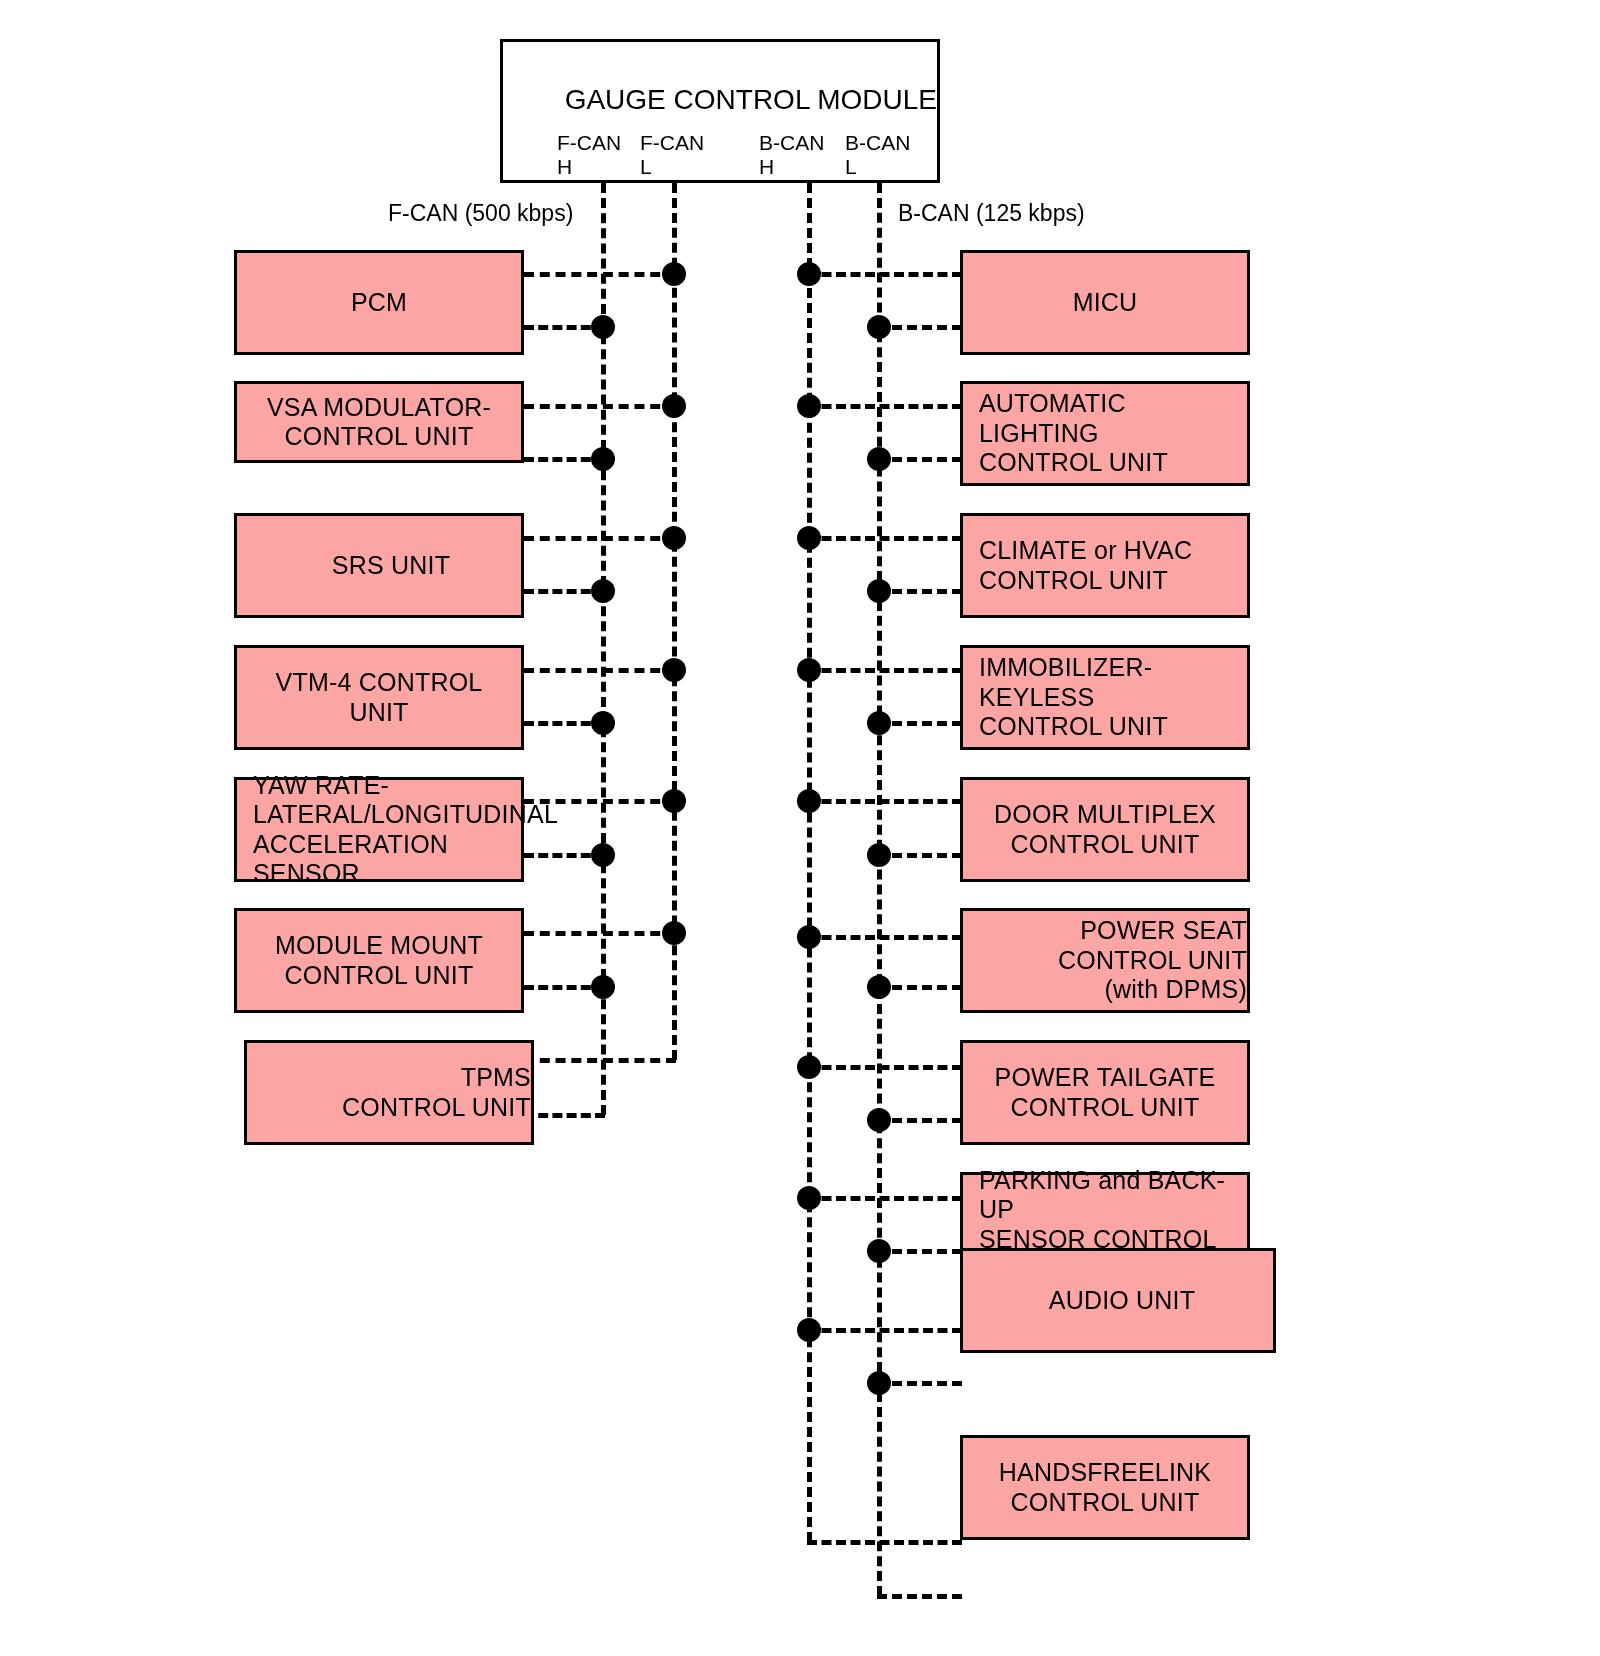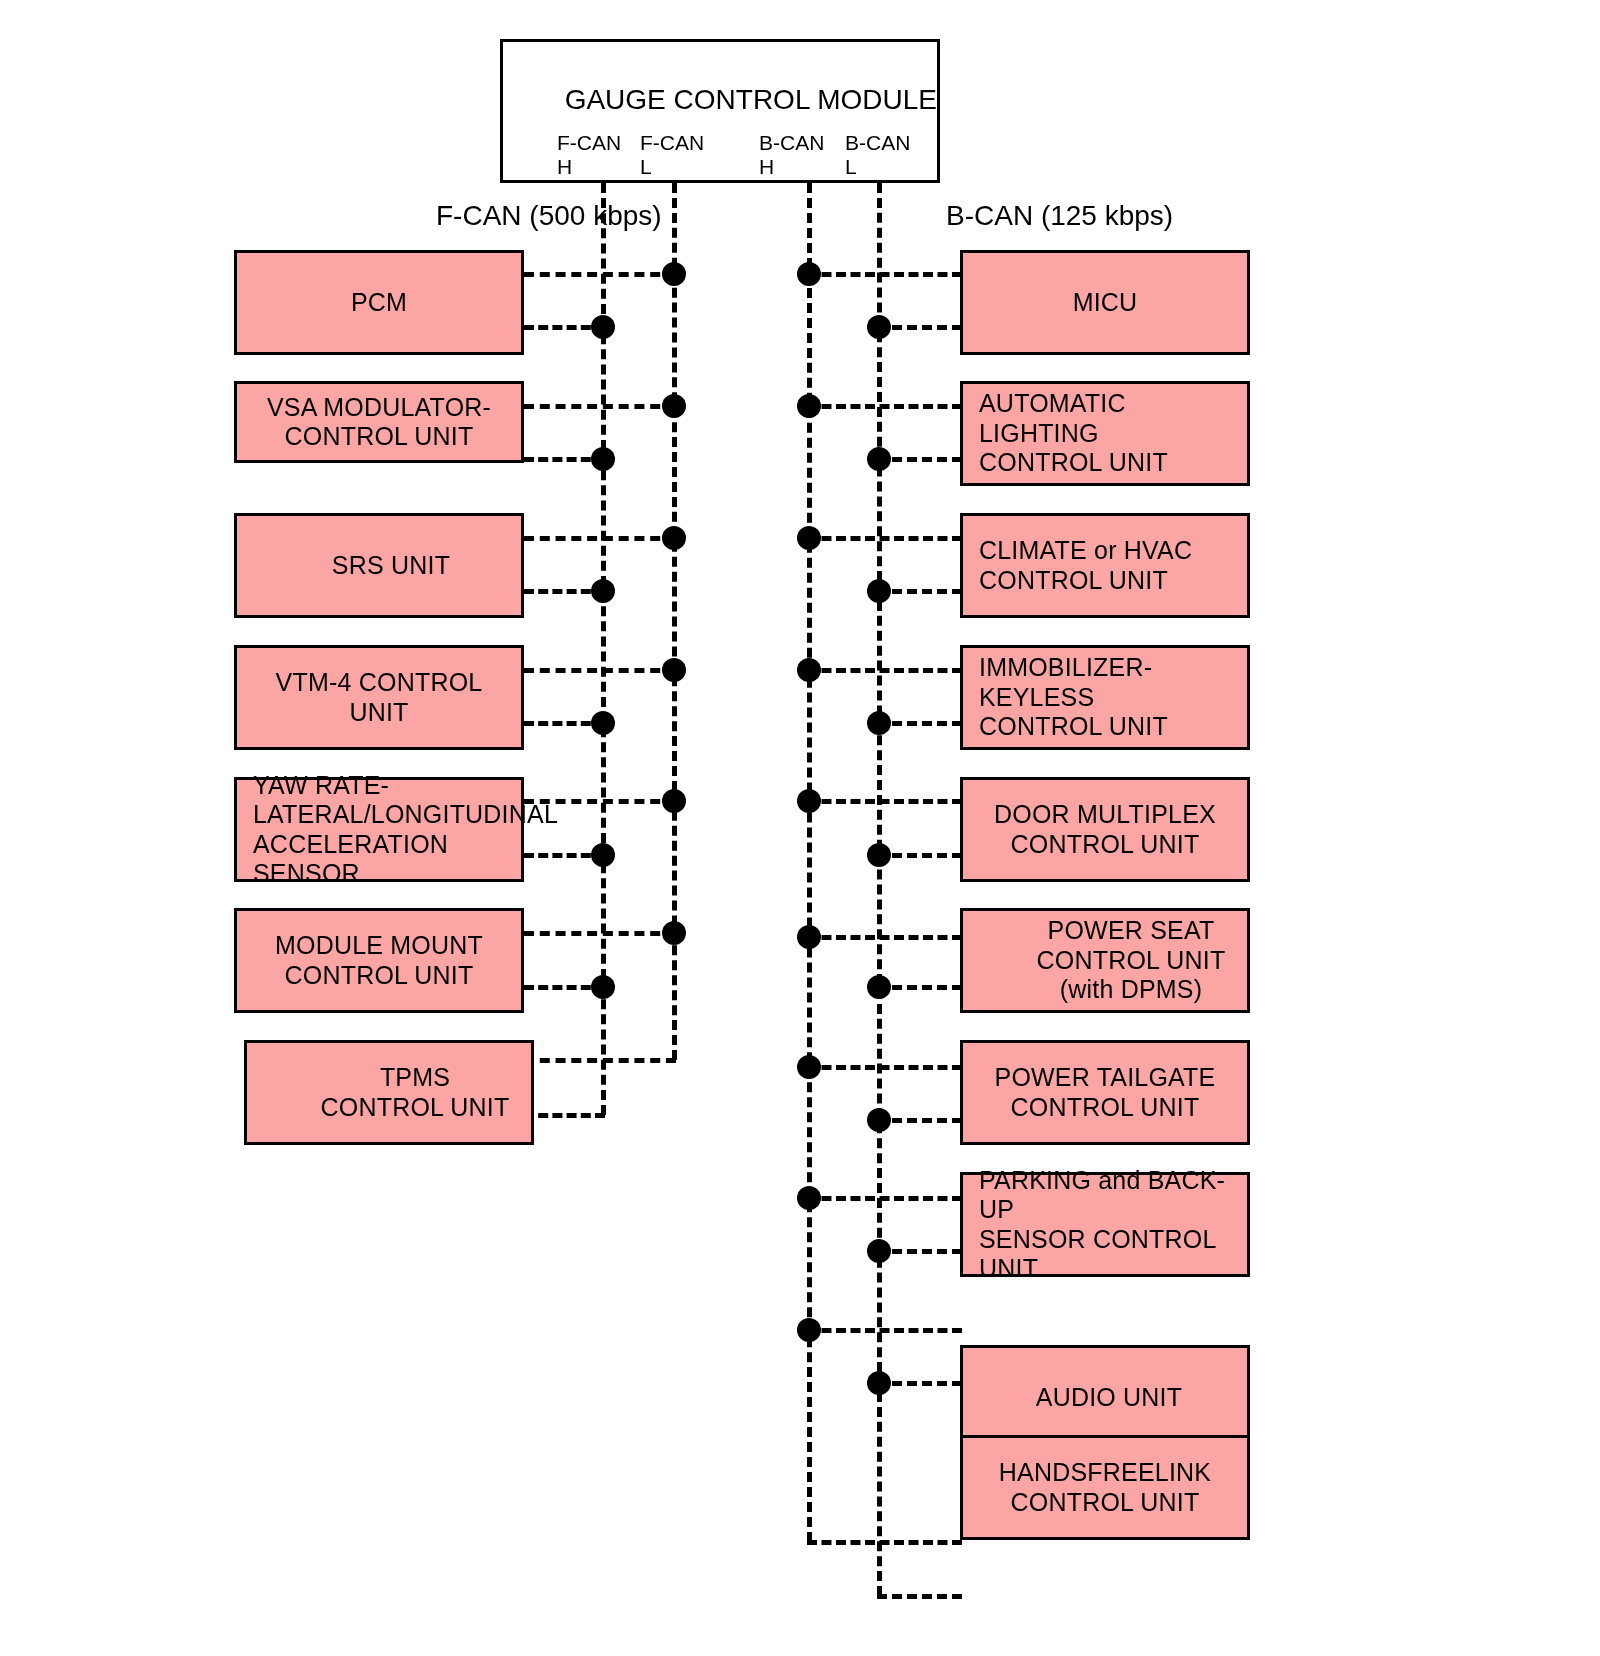--- a/index.html
+++ b/index.html
@@ -27,21 +27,21 @@
   }
   .box .label{
     width:100%;
     font-size:25px;
     line-height:1.18;
     letter-spacing:.2px;
     white-space:pre-line;
   }
   .box.center .label{ text-align:center; padding:0 10px; }
   .box.left   .label{ text-align:left;   padding:0 0 0 16px; }
-  .box.indent .label{ text-align:center;   padding:0 0 0 52px; }
+  .box.indent .label{ text-align:right;   padding:0 0 0 52px; }
 
   
   #gcm{
     position:absolute;
     left:500px; top:39px;
     width:440px; height:144px;
     border:3px solid #000;
     background:#fff;
     box-sizing:border-box;
     z-index:6;
@@ -77,24 +77,23 @@
   .dot{
     position:absolute;
     width:24px;height:24px;
     border-radius:50%;
     background:#000;
     z-index:8;
   }
   
   .buslabel{
     position:absolute;
-    font-size:28px;
+    font-size:23px;
     white-space:nowrap;
     z-index:4;
-    margin-left:48px;
   }
 </style>
 </head>
 <body>
 
 <div id="canvas">
 
   <div id="gcm">
     <div class="gcm-title">GAUGE CONTROL MODULE</div>
   </div>
@@ -203,21 +202,21 @@
 (with DPMS)</div>
   </div>
   <div class="box center" style="left:960px; top:1040px; width:290px; height:105px;">
     <div class="label">POWER TAILGATE
 CONTROL UNIT</div>
   </div>
   <div class="box left" style="left:960px; top:1172px; width:290px; height:105px;">
     <div class="label">PARKING and BACK-UP
 SENSOR CONTROL UNIT</div>
   </div>
-  <div class="box center" style="left:960px; top:1345px; width:290px; height:105px;padding-left:8px;">
+  <div class="box center" style="left:960px; top:1248px; width:316px; height:105px;padding-left:8px;">
     <div class="label">AUDIO UNIT</div>
   </div>
   <div class="box center" style="left:960px; top:1435px; width:290px; height:105px;">
     <div class="label">HANDSFREELINK
 CONTROL UNIT</div>
   </div>
 
   <div class="hstub" style="left:807px; top:272px; width:155px;"></div>
   <div class="dot" style="left:797px; top:262px;"></div>
   <div class="hstub" style="left:877px; top:325px; width:85px;"></div>

